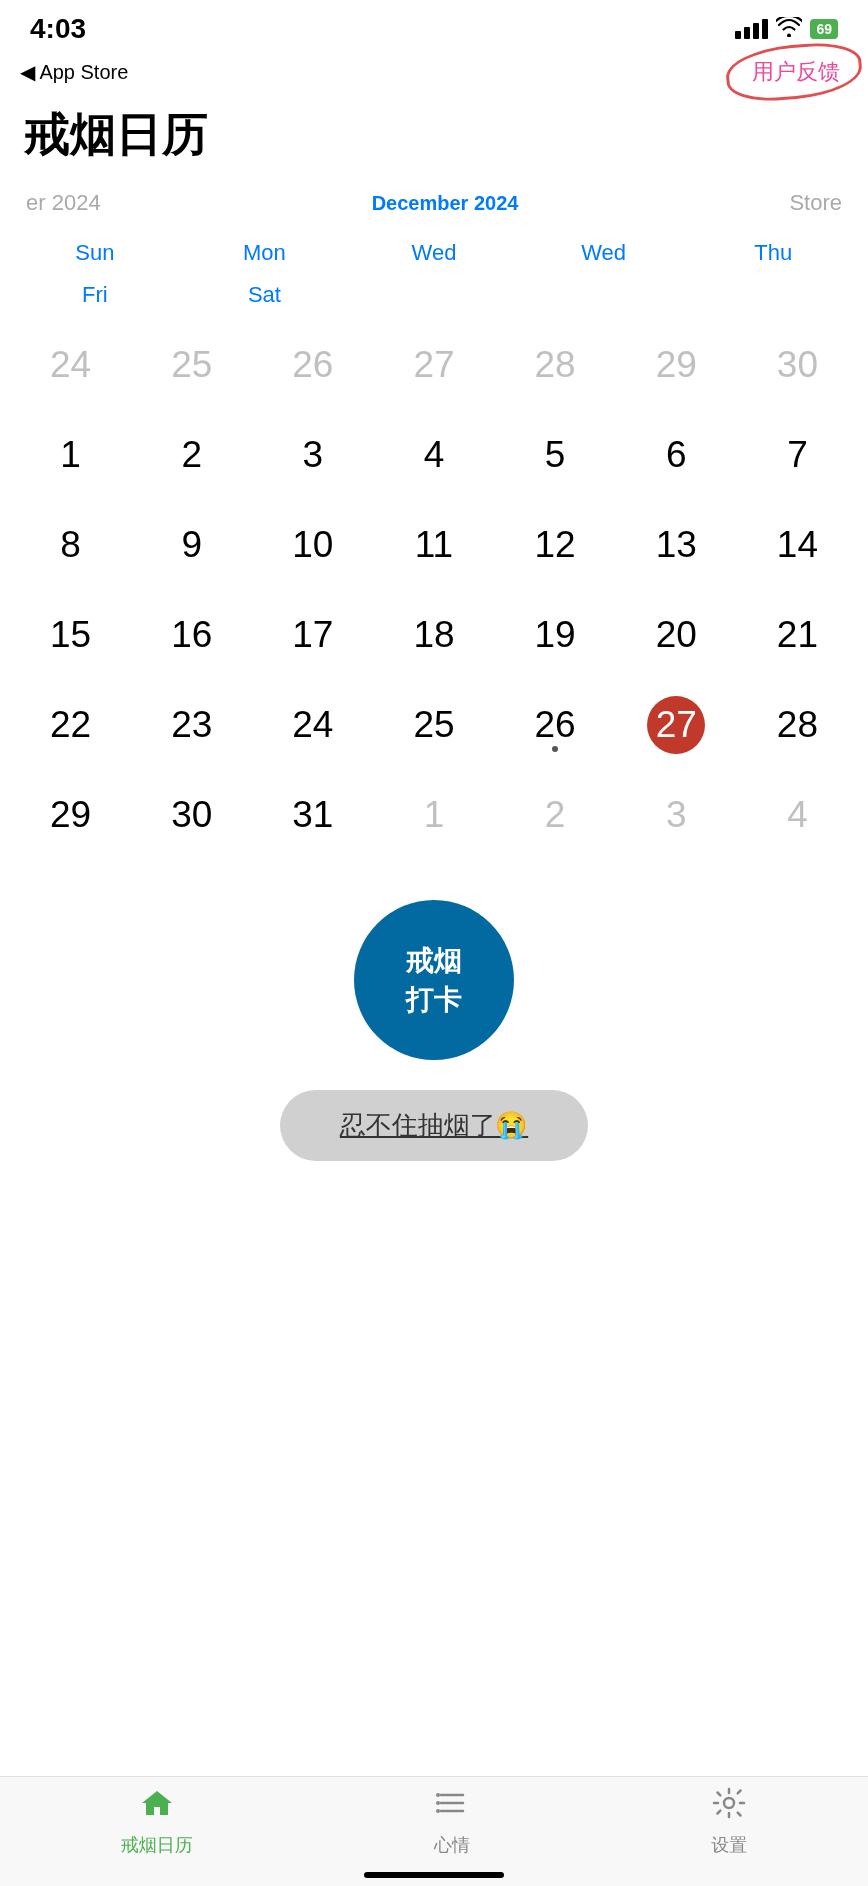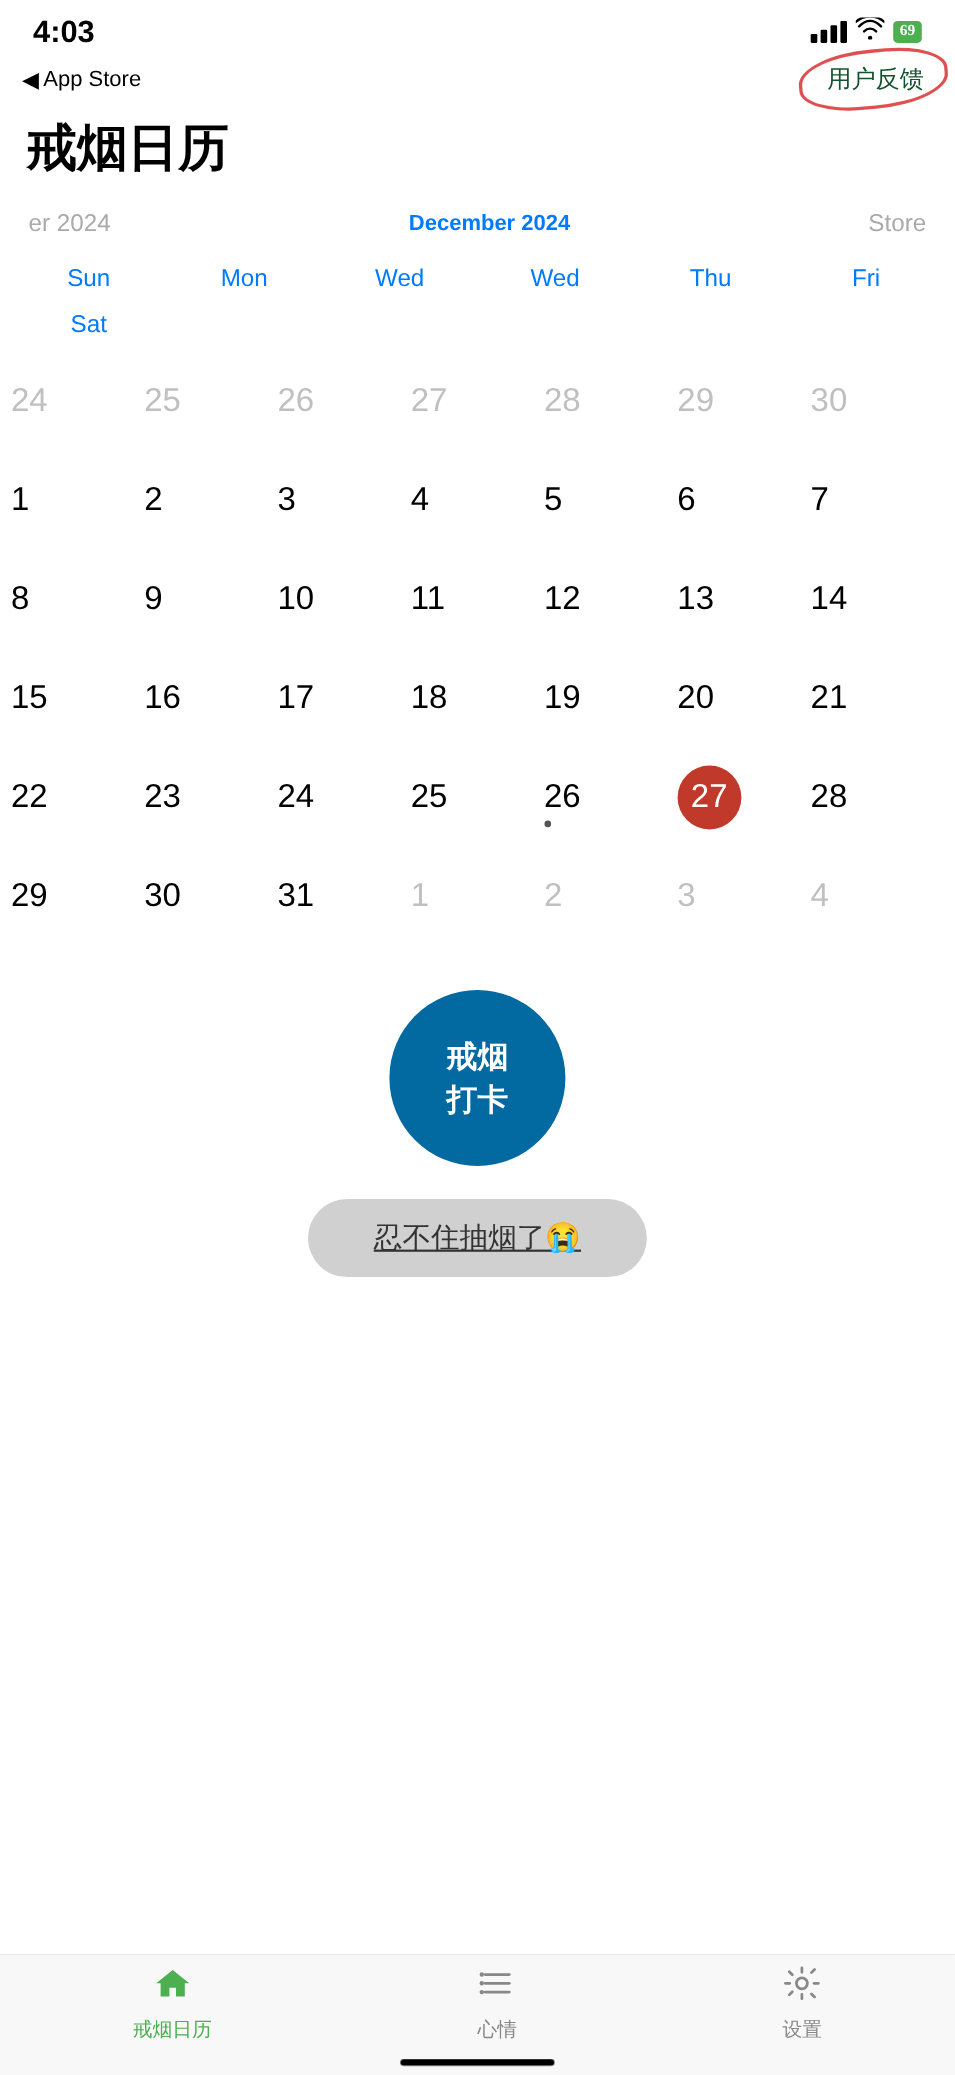--- a/index.html
+++ b/index.html
@@ -48,21 +48,20 @@
       font-size: 20px;
       color: #000;
     }
     .battery-badge {
       background: #4CAF50;
       color: #fff;
       font-size: 14px;
       font-weight: 700;
       padding: 2px 6px;
       border-radius: 4px;
-      font-family: Liberation Serif, serif;
     }
 
     
     .nav-bar {
       display: flex;
       justify-content: space-between;
       align-items: center;
       padding: 4px 20px 4px 20px;
       height: 44px;
     }
@@ -77,21 +76,21 @@
     .back-arrow {
       font-size: 20px;
       color: #000;
     }
     .back-label {
       font-size: 20px;
       color: #000;
     }
     .feedback-btn {
       position: relative;
-      color: #14532d;
+      color: #ec4899;
       font-size: 22px;
       cursor: pointer;
       padding: 4px 8px;
     }
     .feedback-circle {
       position: absolute;
       top: -8px;
       left: -18px;
       right: -14px;
       bottom: -8px;
@@ -132,41 +131,42 @@
     .month-current {
       font-size: 20px;
       font-weight: 600;
       color: #007AFF;
       text-align: left;
     }
 
     
     .day-headers {
       display: grid;
-      grid-template-columns: repeat(6, 1fr);
+      grid-template-columns: repeat(5, 1fr);
       margin-bottom: 4px;
     }
     .day-header {
       text-align: center;
       font-size: 22px;
       font-weight: 500;
       color: #007AFF;
       padding: 8px 0;
     }
 
     
     .calendar-grid {
       display: grid;
       grid-template-columns: repeat(7, 1fr);
     }
     .cal-cell {
       display: flex;
       align-items: center;
+      justify-content: center;
       height: 90px;
-      font-size: 30px;
+      font-size: 37px;
       color: #000;
       position: relative;
     }
     .cal-cell.outside {
       color: #c0c0c0;
     }
     .cal-cell.today .day-num {
       background: #c0392b;
       color: #fff;
       border-radius: 50%;

